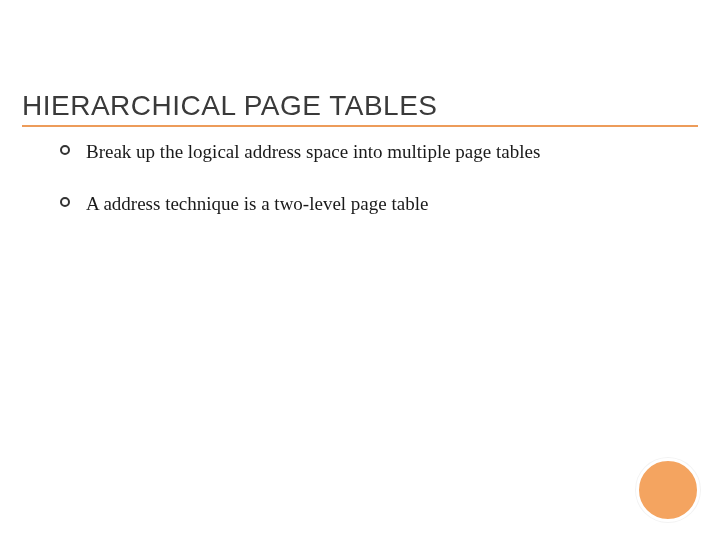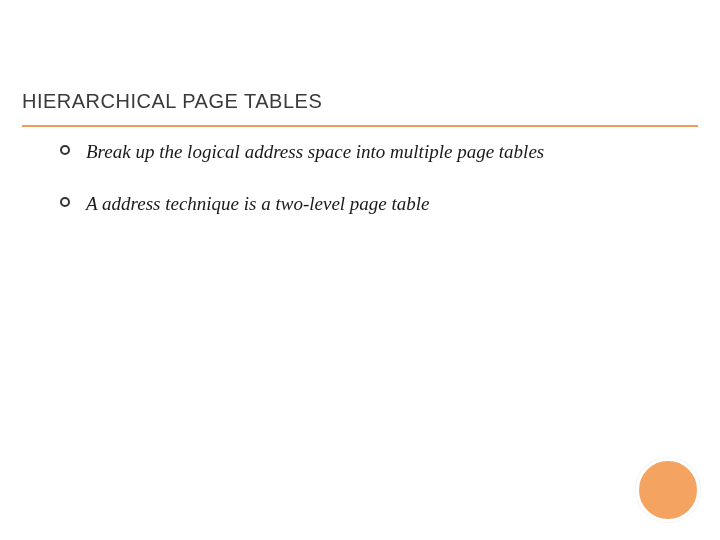--- a/index.html
+++ b/index.html
@@ -18,21 +18,21 @@
     width: 720px;
     height: 540px;
     box-sizing: border-box;
   }
   .title {
     position: absolute;
     left: 22px;
     top: 90px;
     font-family: Arial, Helvetica, sans-serif;
     font-weight: 400;
-    font-size: 20px;
+    font-size: 28px;
     letter-spacing: 0.5px;
     color: #3a3a3a;
     font-stretch: condensed;
     font-family: "Arial Narrow", Arial, sans-serif;
   }
   .title-rule {
     position: absolute;
     left: 22px;
     top: 125px;
     width: 676px;
@@ -57,21 +57,20 @@
     width: 10px;
     height: 10px;
     border: 2px solid #333;
     border-radius: 50%;
     margin-top: 5px;
     margin-right: 16px;
     box-sizing: border-box;
   }
   .bullet-text {
     flex: 1 1 auto;
-    font-style: italic;
   }
   .corner-circle {
     position: absolute;
     right: 20px;
     bottom: 18px;
     width: 58px;
     height: 58px;
     border-radius: 50%;
     background: #f4a460;
     border: 3px solid #ffffff;

